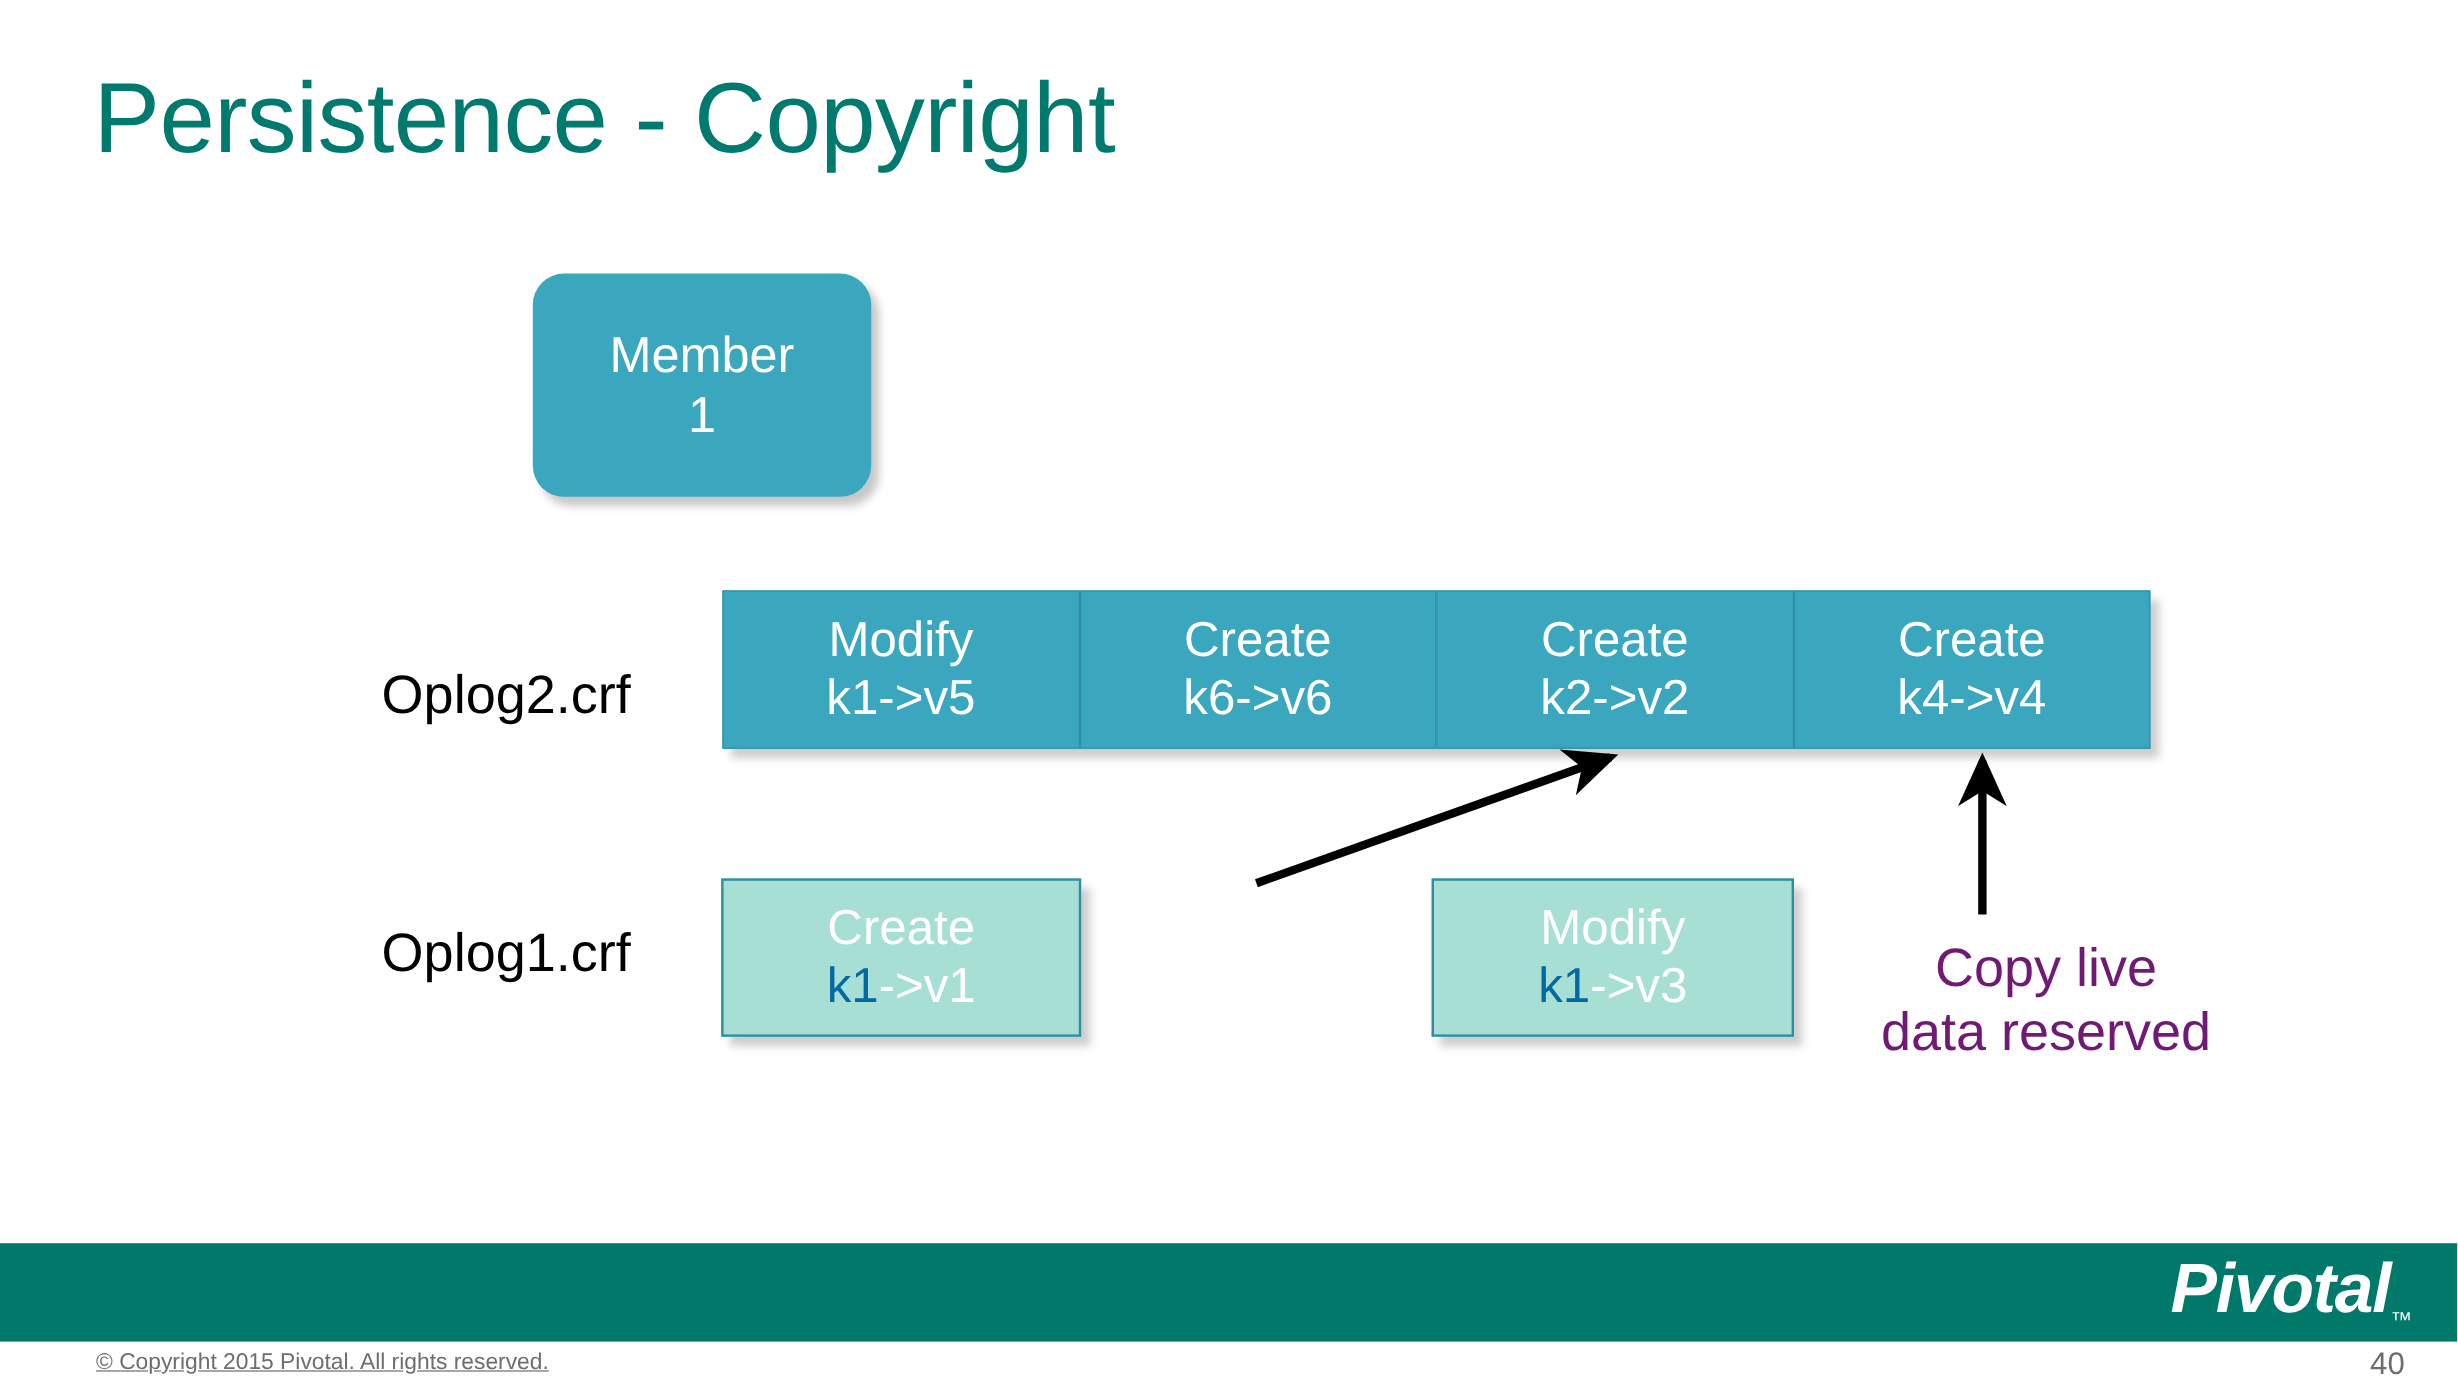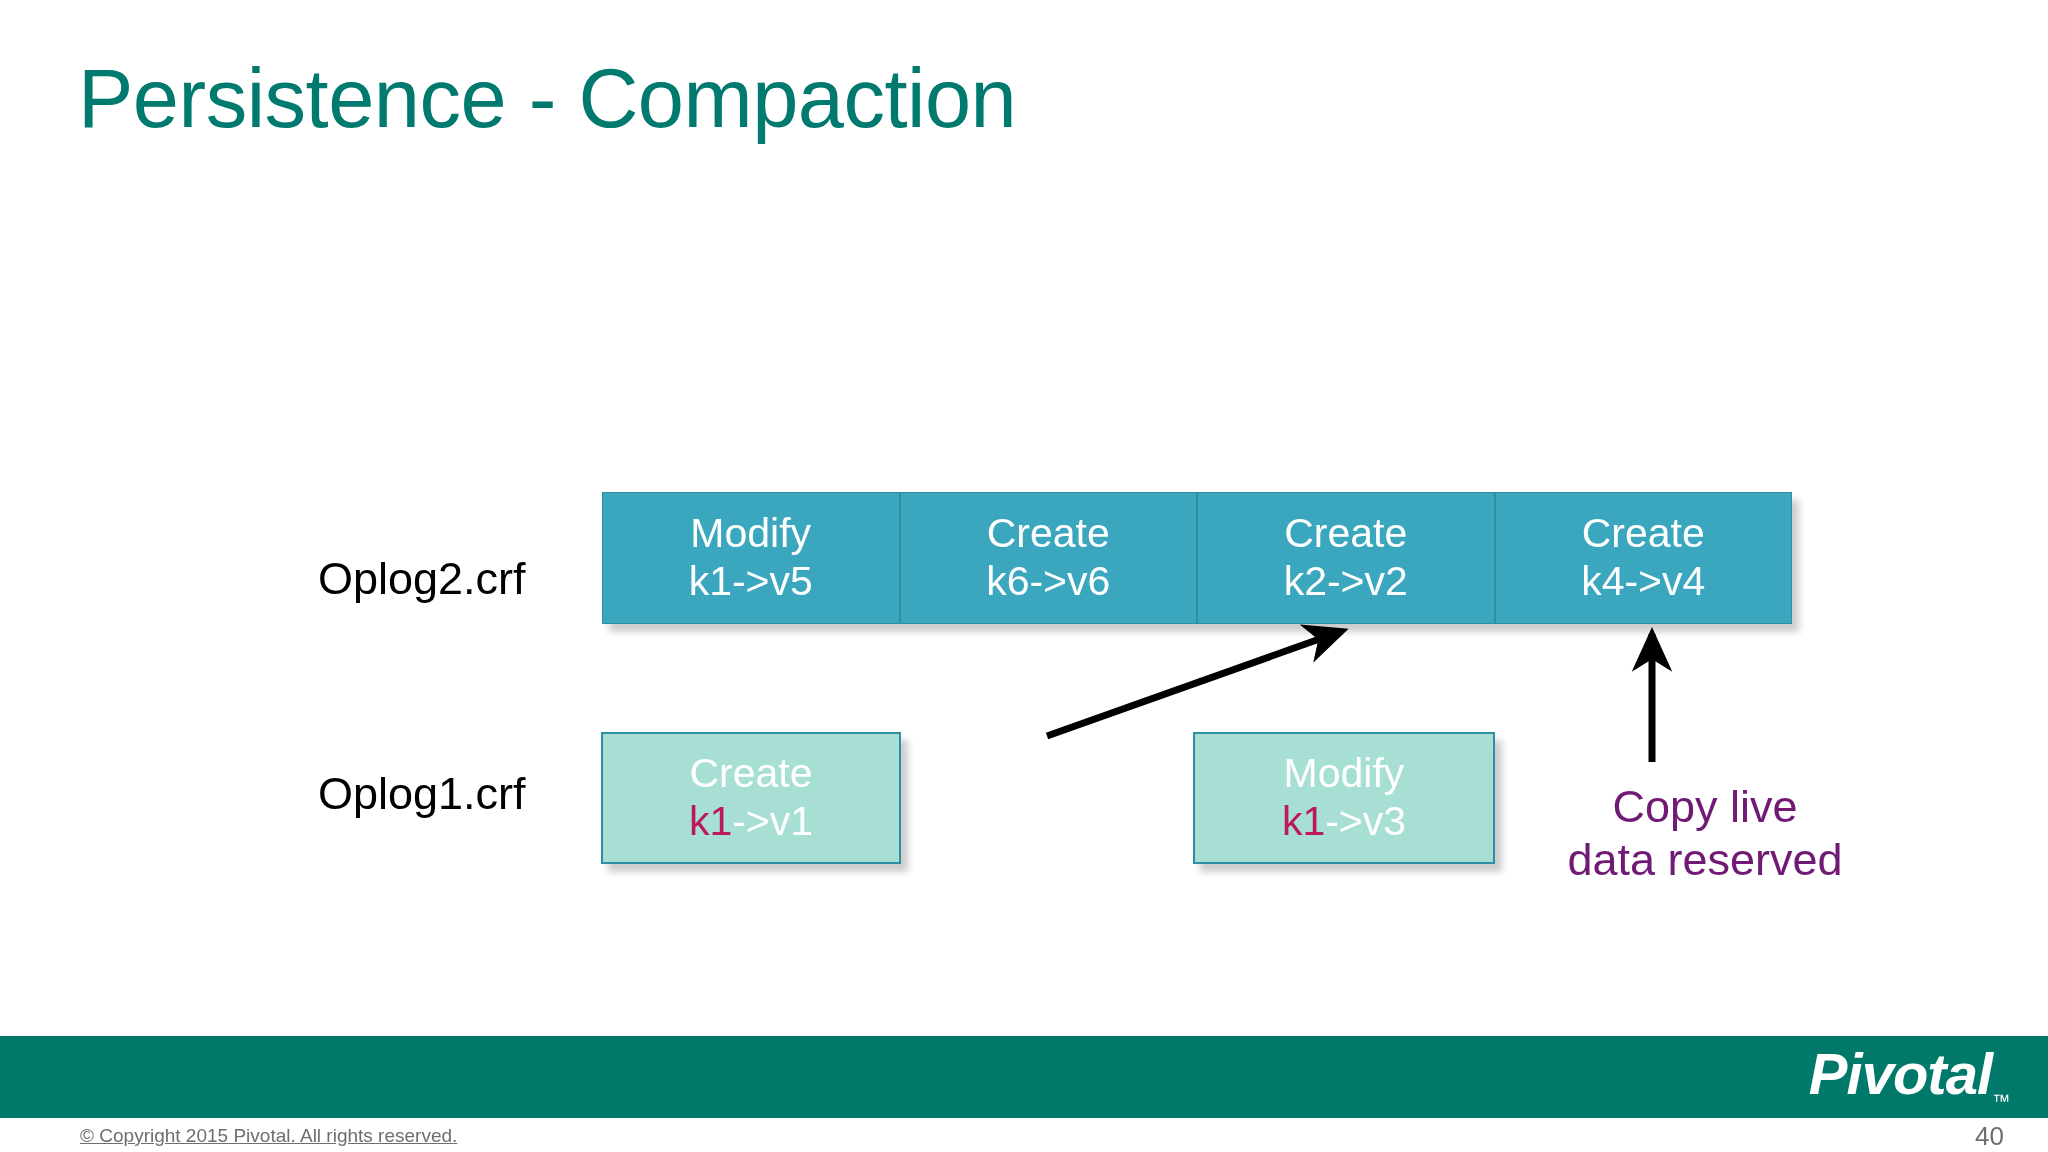--- a/index.html
+++ b/index.html
@@ -99,21 +99,21 @@
     align-items: center;
     justify-content: center;
     font-size: 41px;
     line-height: 1.16;
     color: #ffffff;
   }
   #oplog1-box-0 { left: 601px; width: 300px; }
   #oplog1-box-1 { left: 1193px; width: 302px; }
   .oplog1-box .op  { display: block; color: #ffffff; }
   .oplog1-box .kv  { display: block; }
-  .oplog1-box .kv .key { color: #be185d; }
+  .oplog1-box .kv .key { color: #0369a1; }
   .oplog1-box .kv .rest { color: #ffffff; }
 
   
   #annotation-copy-live {
     position: absolute;
     left: 1540px;
     top: 780px;
     width: 330px;
     text-align: center;
     color: #701a75;
@@ -173,22 +173,26 @@
     color: #6E6E6E;
     font-size: 26px;
     white-space: nowrap;
   }
 </style>
 </head>
 <body>
 
 <div id="slide">
 
-  <div id="slide-title">Persistence - Compaction</div>
-
+  <div id="slide-title">Persistence - Copyright</div>
+
+  <div class="member-node">
+    <span class="ml">Member</span>
+    <span class="ml">1</span>
+  </div>
 
   <div class="row-label" id="label-oplog2">Oplog2.crf</div>
 
   <div id="oplog2-strip">
     <div class="cell">
       <span class="op">Modify</span>
       <span class="kv">k1-&gt;v5</span>
     </div>
     <div class="cell">
       <span class="op">Create</span>

